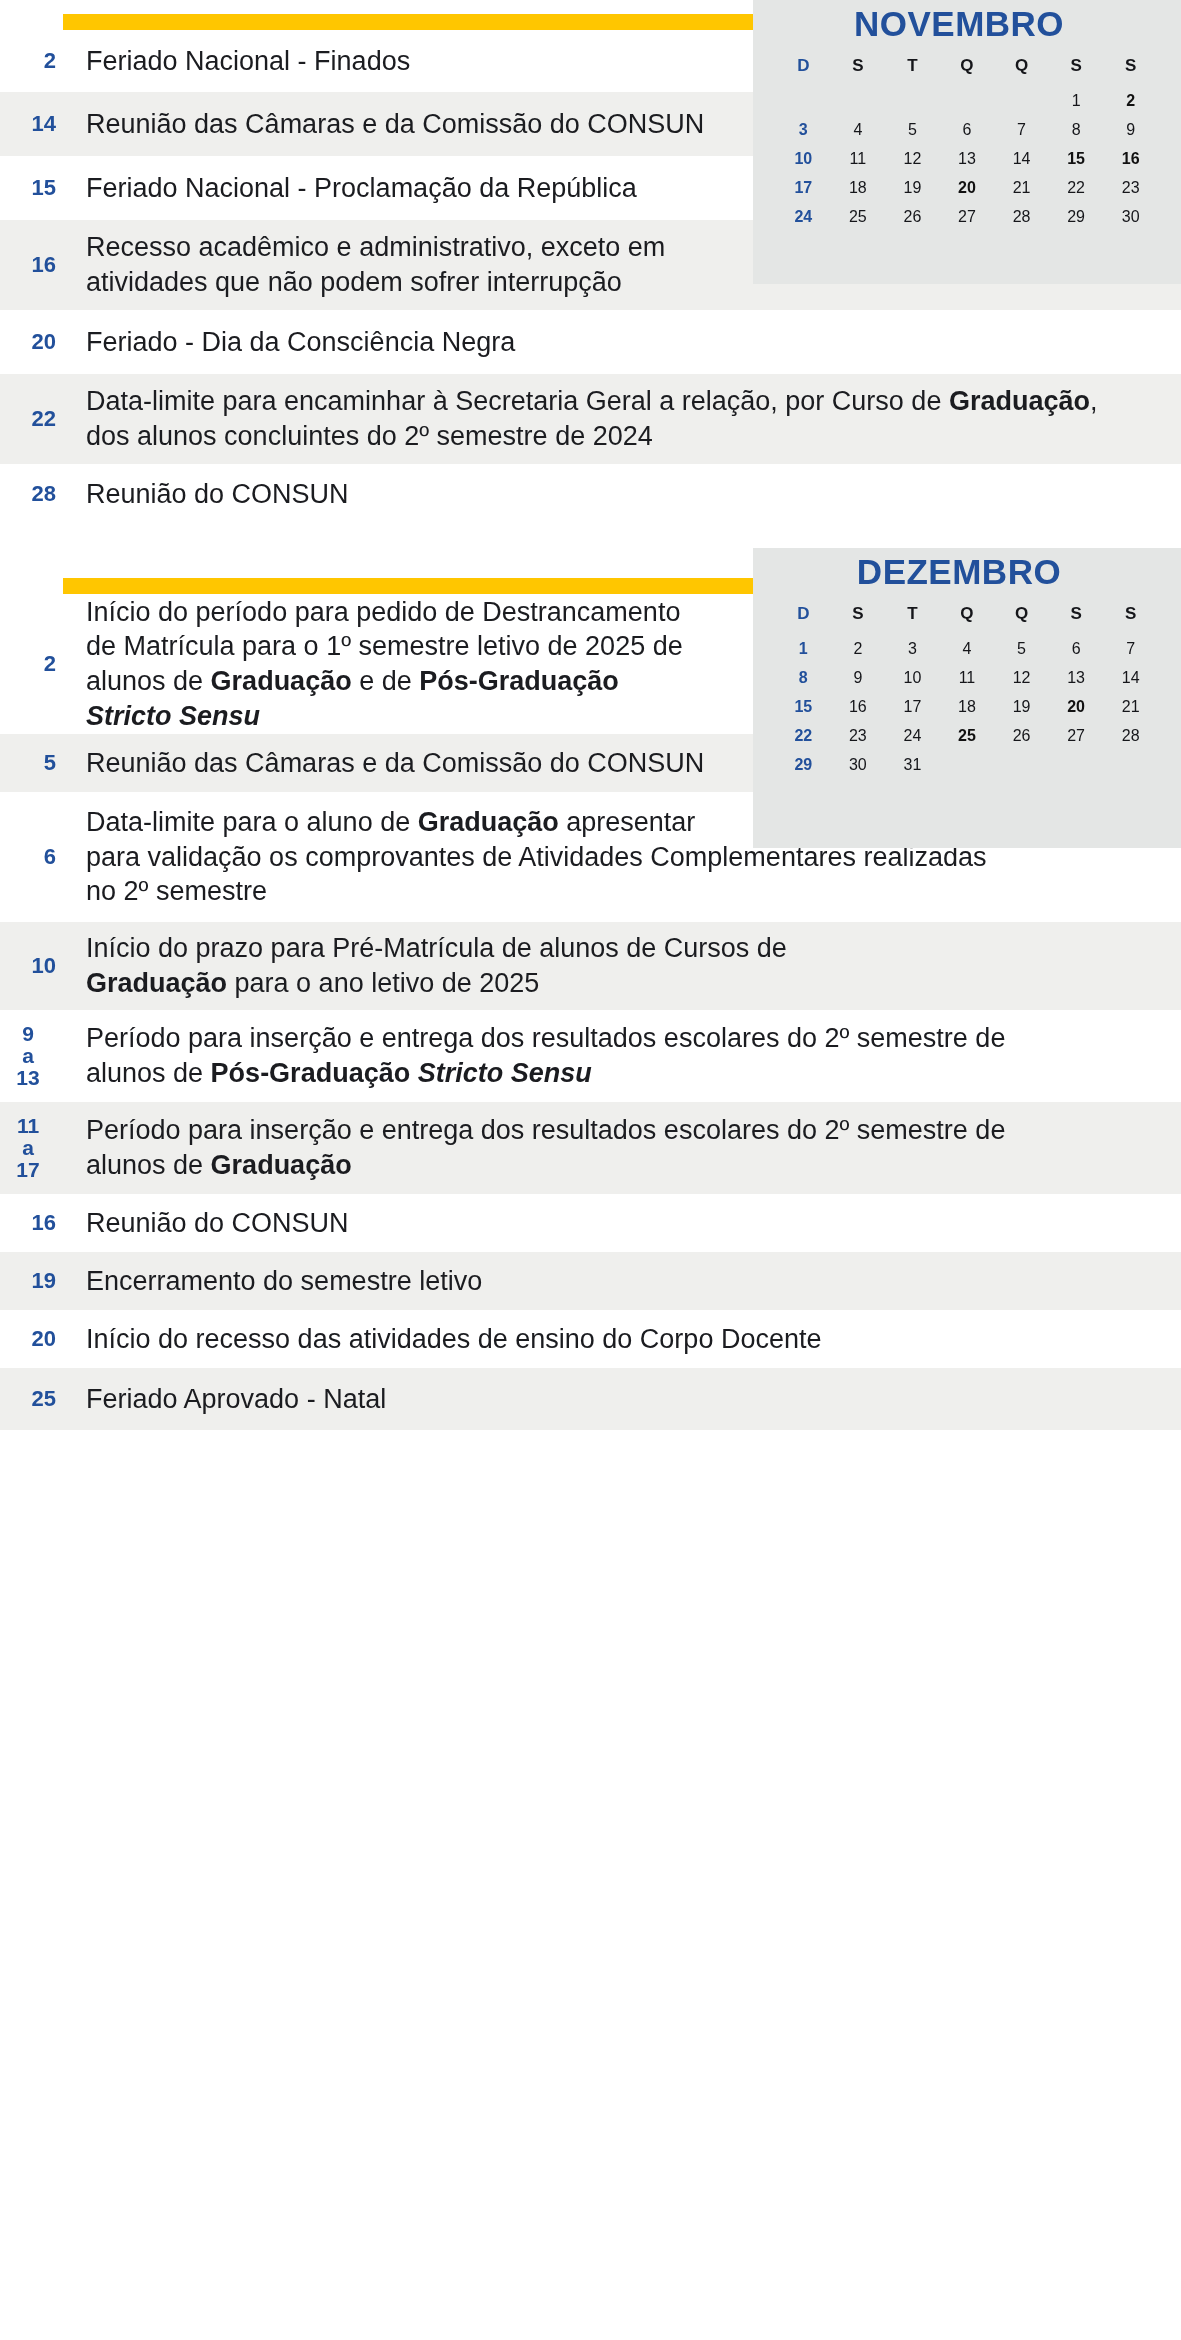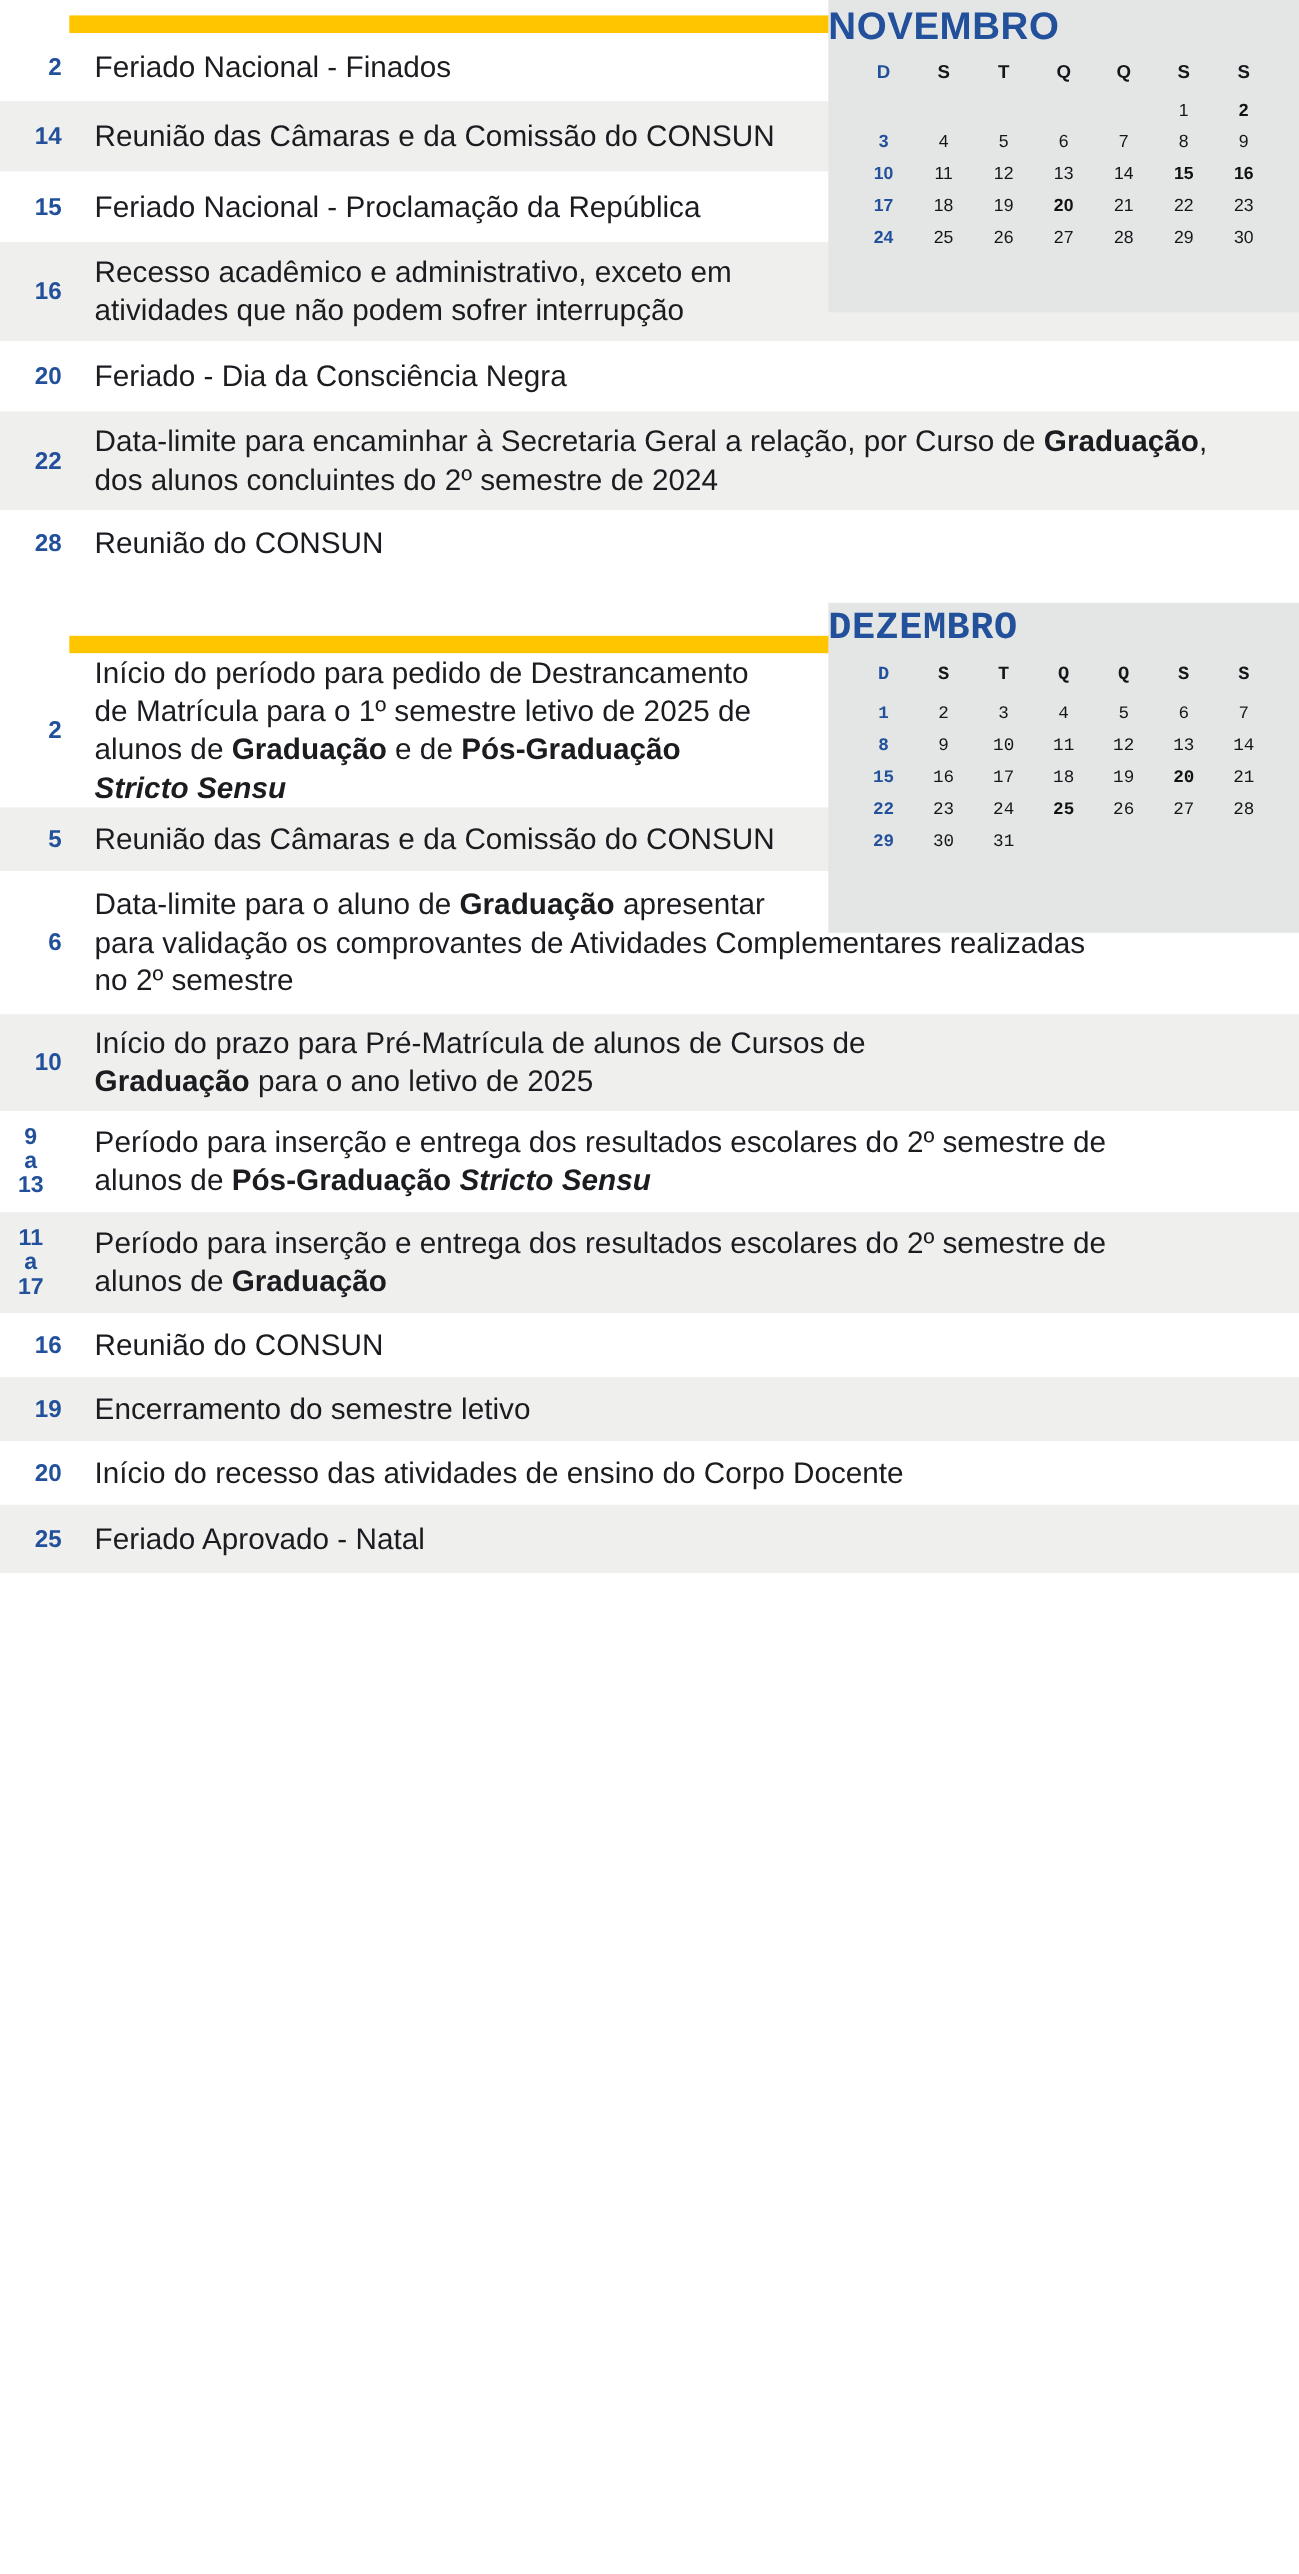--- a/index.html
+++ b/index.html
@@ -56,20 +56,21 @@
   
   .cal-panel {
     position: absolute;
     left: 753px;
     width: 428px;
     background: #E4E6E5;
     z-index: 1;
     padding-bottom: 10px;
   }
   .cal-title {
+    text-align: center;
     color: #22509B;
     font-size: 35px;
     font-weight: bold;
     letter-spacing: 0.5px;
     padding: 6px 16px 10px 0;
     line-height: 1;
   }
   table.cal-grid {
     border-collapse: collapse;
     width: 382px;
@@ -272,21 +273,21 @@
 
   <div class="section-gap"></div>
 
   <div class="month-block">
 
     <div class="bars">
       <div class="bar-yellow"></div>
       <div class="bar-blue"></div>
     </div>
 
-    <div class="cal-panel" id="cal-panel-1" style="top: -16px; height: 290px; font-family: Liberation Mono, monospace;">
+    <div class="cal-panel" id="cal-panel-1" style="top: -16px; height: 290px;">
       <div class="cal-title">DEZEMBRO</div>
       <table class="cal-grid" id="cal-grid-1">
           <thead>
             <tr>
               <th class="sun">D</th>
               <th>S</th>
               <th>T</th>
               <th>Q</th>
               <th>Q</th>
               <th>S</th>

